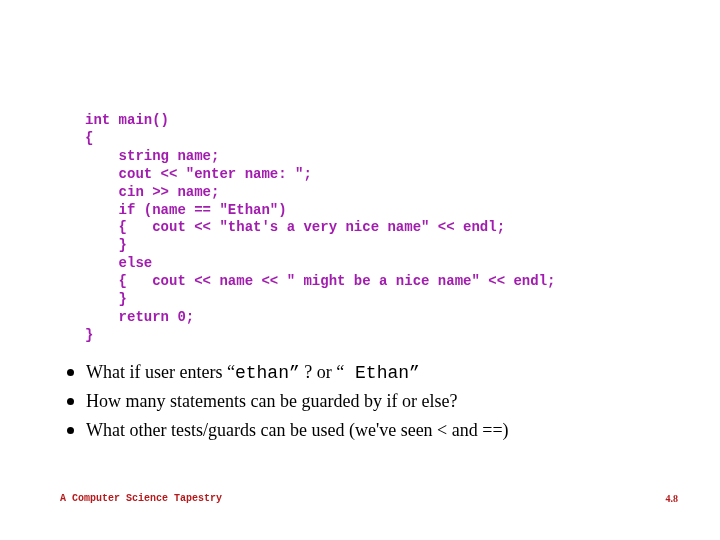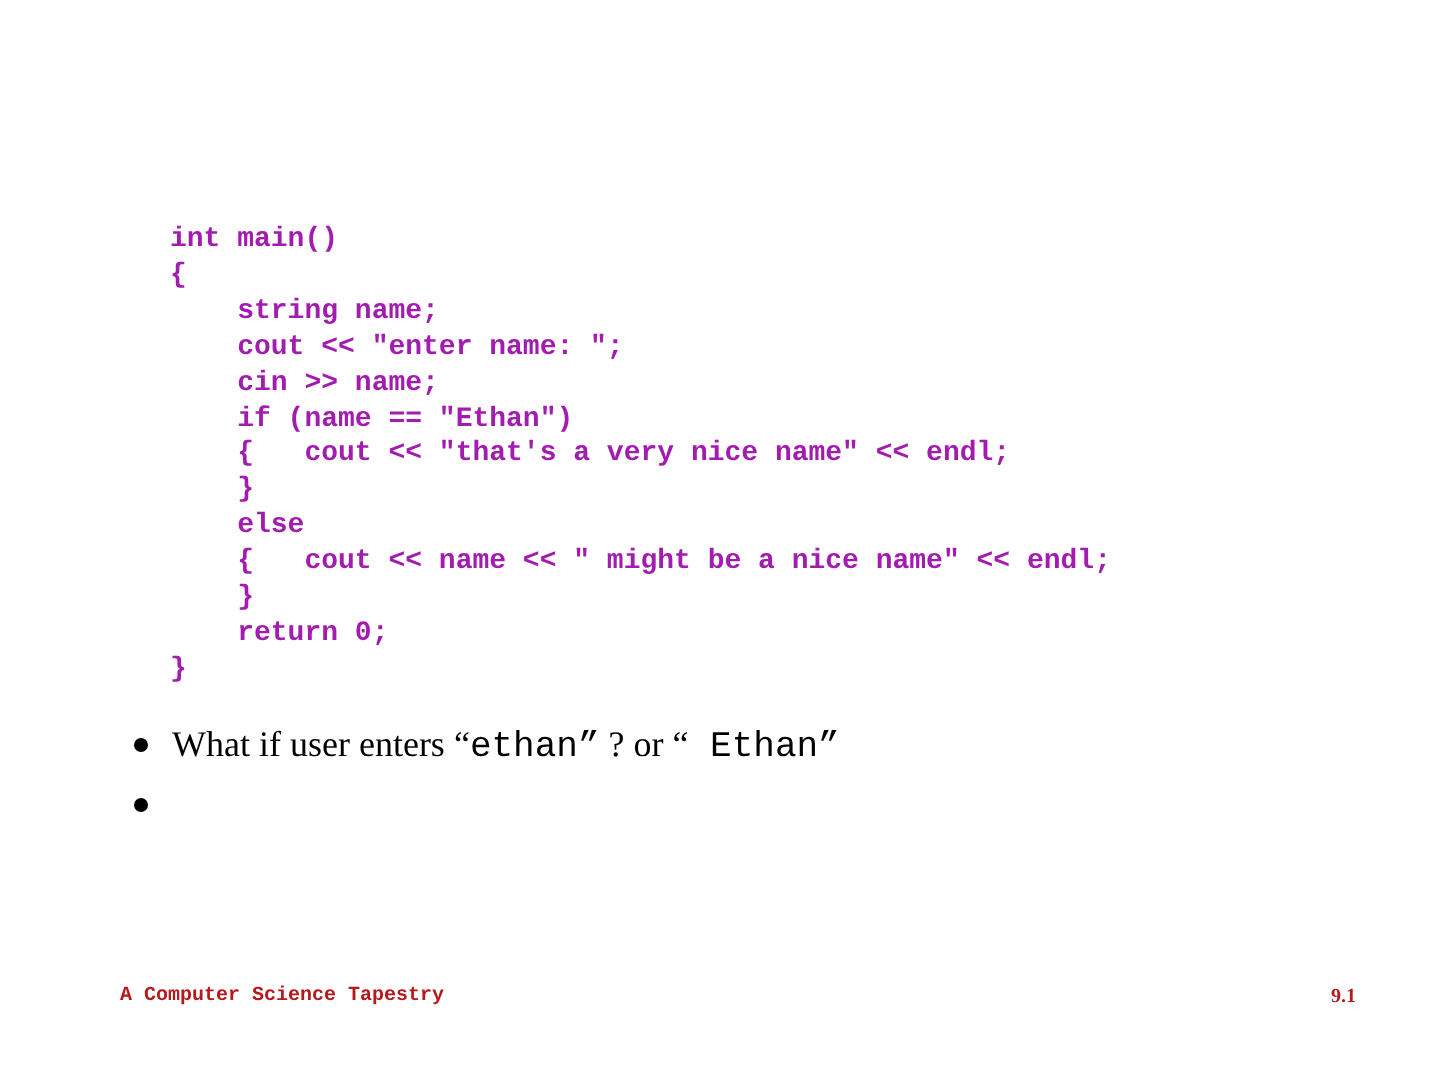--- a/index.html
+++ b/index.html
@@ -114,19 +114,24 @@
 
   <div class="bullets">
     <div class="bullet-row">
       <div class="dot"></div>
       <div class="btxt">
         <span>What if user enters “</span><span class="mono">ethan”</span><span> ? or “</span><span class="mono"> Ethan”</span>
       </div>
     </div>
     <div class="bullet-row">
       <div class="dot"></div>
+      <div class="btxt">How many statements can be guarded by if or else?</div>
+    </div>
+    <div class="bullet-row">
+      <div class="dot"></div>
+      <div class="btxt">What other tests/guards can be used (we've seen &lt; and ==)</div>
     </div>
   </div>
 
   <div class="footer-left">A Computer Science Tapestry</div>
-  <div class="footer-right">9.1</div>
+  <div class="footer-right">4.8</div>
 
 </div>
 
 </body></html>

